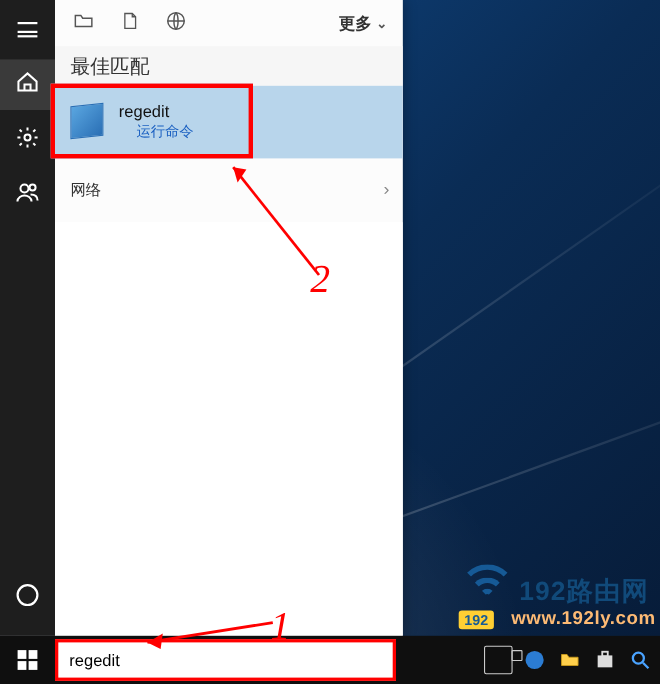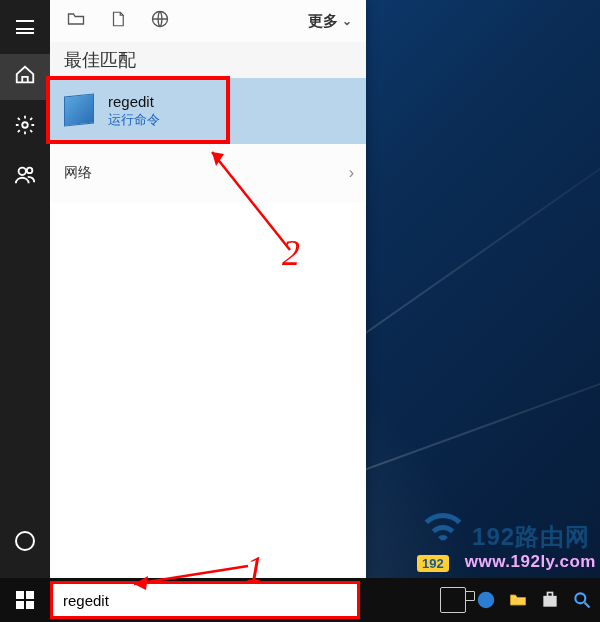--- a/index.html
+++ b/index.html
@@ -152,21 +152,21 @@
     display:flex; align-items:stretch;
   }
   .result .cube {
     width:30px; height:30px;
     background: linear-gradient(135deg,#5aa6e0,#2a6fb5);
     border:1px solid #2a6fb5;
     transform: skewY(-6deg);
   }
   .result-text { display:flex; flex-direction:column; line-height:1.3;}
   .result-title { font-size:15px; color:#111; font-weight:500;}
-  .result-sub { font-size:13px; color:#1d62c2;}
+  .result-sub { font-size:13px; color:#1d62c2;margin-left:16px;}
   .row {
     display:flex; align-items:center;
     padding: 20px 14px;
     font-size:14px;
     color:#333;
     position:relative;
   }
   .row .chev-right { position:absolute; right:12px; color:#888; font-size:16px;}
   .panel-body { flex:1; background:#fff; }
 
@@ -179,21 +179,21 @@
   
   .wm { position:absolute; right:4px; bottom:50px; text-align:left; color:#114a7a; font-weight:bold; font-family:Arial,sans-serif;}
   .wm .wifi { display:flex; align-items:flex-end; gap:3px; }
   .wm .wifi-icon { width:52px; height:40px; position:relative; }
   .wm .wifi-icon span { position:absolute; border:5px solid #165a96; border-bottom:none; border-left-color:transparent; border-right-color:transparent; border-radius:50% 50% 0 0 / 100% 100% 0 0;}
   .wm .wifi-icon .a{left:0;top:0;width:52px;height:26px;}
   .wm .wifi-icon .b{left:10px;top:12px;width:32px;height:16px;}
   .wm .wifi-icon .c{left:19px;top:22px;width:14px;height:8px;}
   .wm .box192{ background:#ffcf33; color:#165a96; font-size:13px; padding:1px 5px; border-radius:3px; font-weight:bold; margin-top:4px; display:inline-block;}
   .wm .big { font-size:24px; letter-spacing:1px; }
-  .wm .url { font-size:17px; color:#f0abfc; letter-spacing:0.5px;}
+  .wm .url { font-size:17px; color:#fdba74; letter-spacing:0.5px;}
 
 </style>
 </head>
 <body>
 
 <div class="desktop">
   <div class="sun"></div>
   <div class="beams"></div>
 </div>
 

